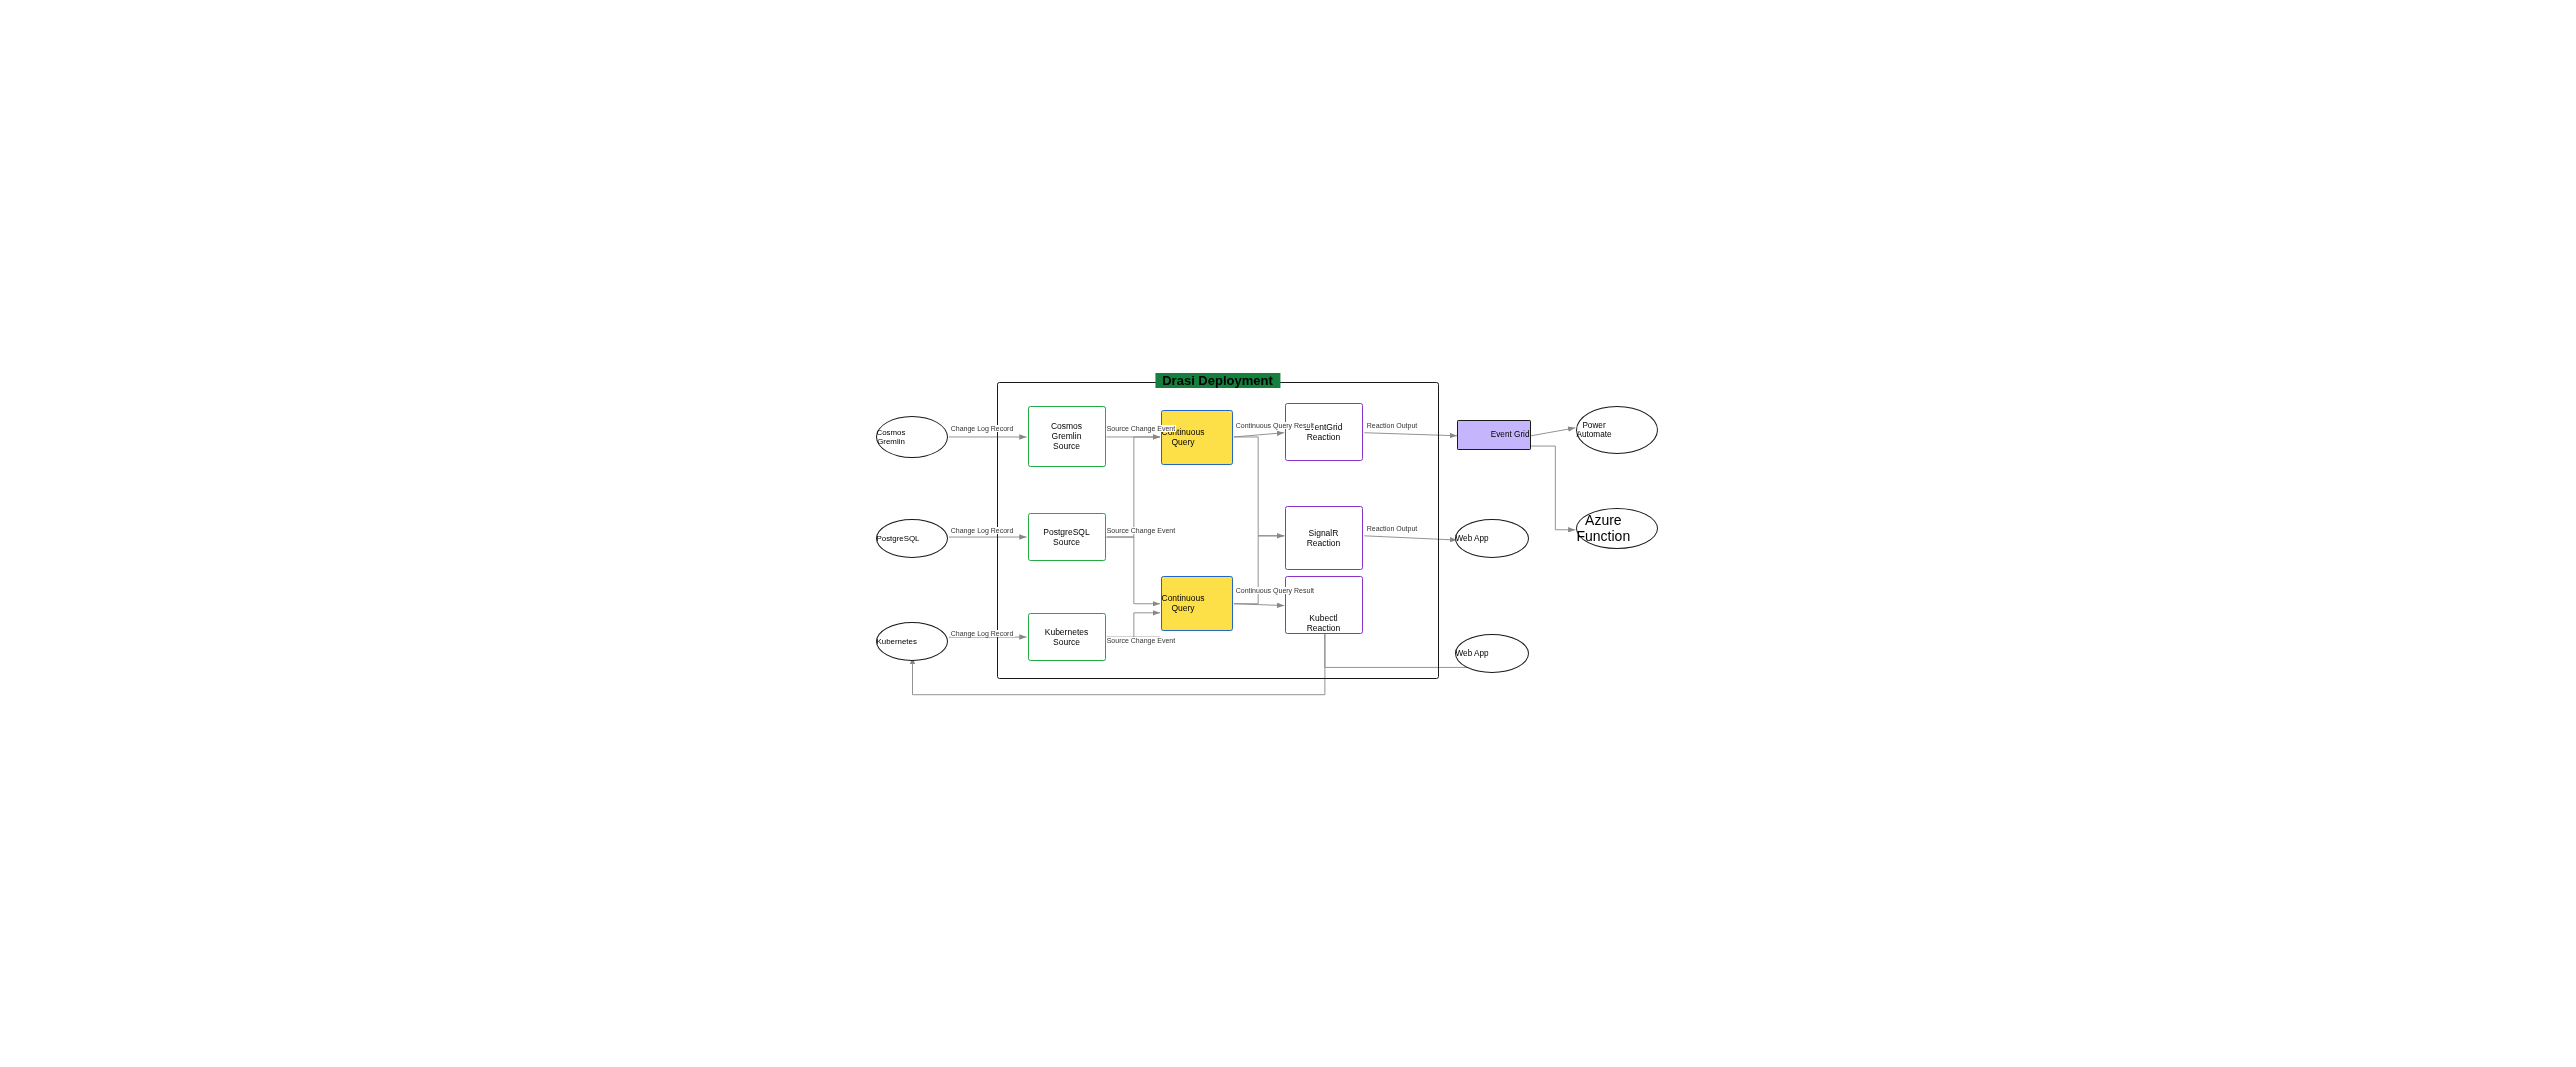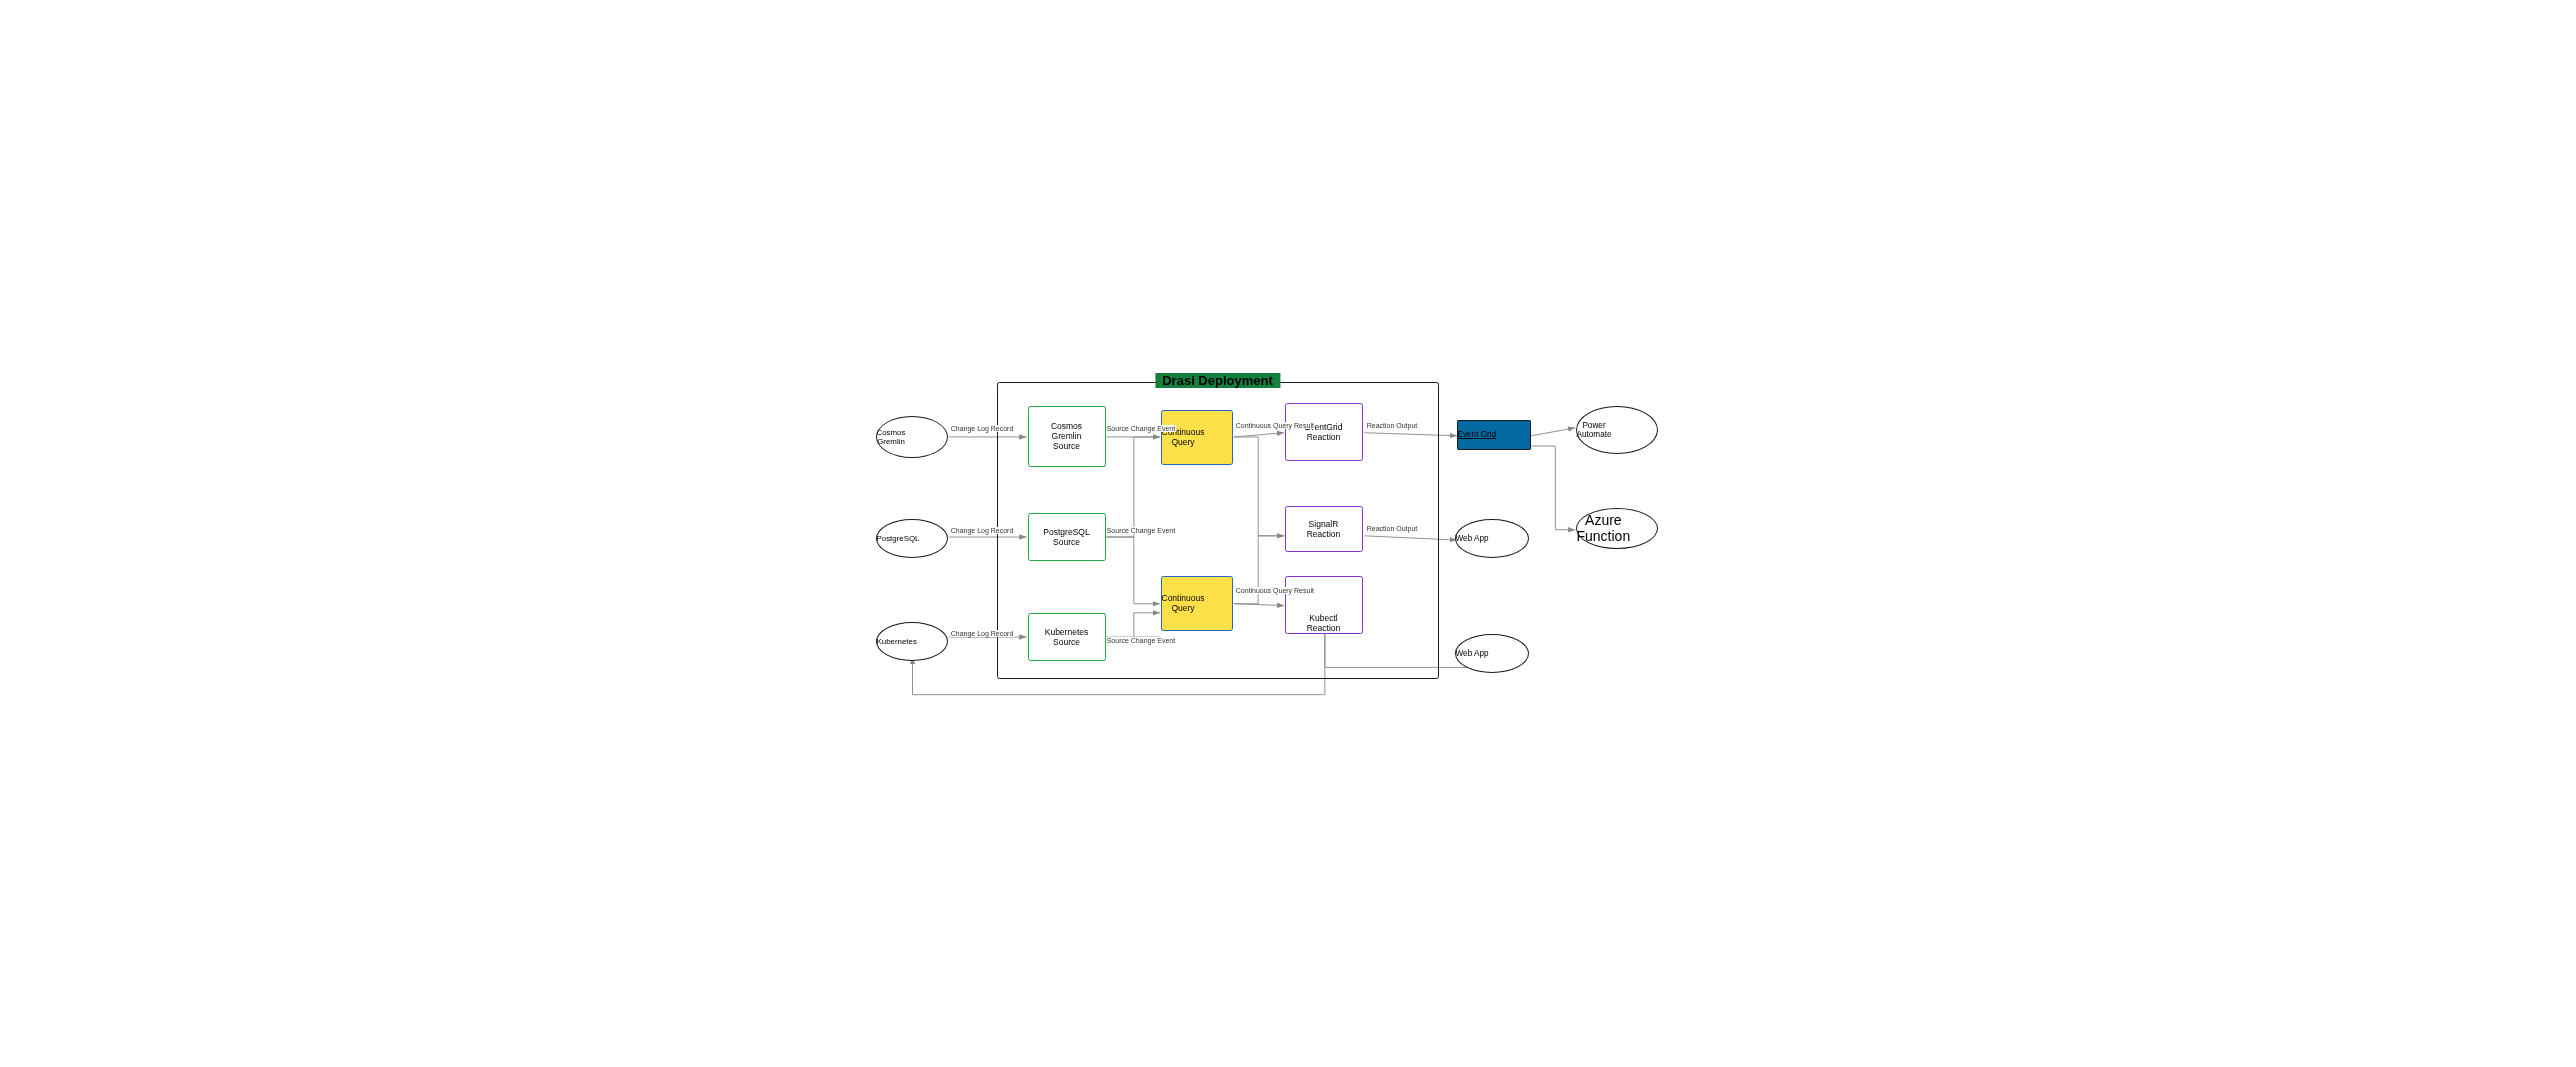--- a/index.html
+++ b/index.html
@@ -100,26 +100,25 @@
       background: #fff;
     }
 
     
     .plain-box {
       position: absolute;
       border: 1.5px solid #1a1a1a;
       border-radius: 1.2px;
       display: flex;
       align-items: center;
-      justify-content: flex-start;
-      text-align: center;
-      font-size: 8.5px;
-      font-weight: 500;
-      background: #0369a1;
-      text-decoration: underline;
+      justify-content: flex-end;
+      text-align: center;
+      font-size: 8.5px;
+      font-weight: 500;
+      background: #c4b5fd;
     }
 
     
     .arrow-label {
       position: absolute;
       font-size: 7px;
       color: #333;
       white-space: nowrap;
       background: #fff;
       padding: 0 1.2px;
@@ -217,21 +216,21 @@
   </div>
   <div class="query-box" style="left:297px;top:218px;width:72px;height:55px;">
     <span style="white-space:pre-line;">Continuous
 Query</span>
   </div>
 
   <div class="reaction-box" style="left:421px;top:45px;width:78px;height:58px;">
     <span style="white-space:pre-line;">EventGrid
 Reaction</span>
   </div>
-  <div class="reaction-box" style="left:421px;top:148px;width:78px;height:46px;">
+  <div class="reaction-box" style="left:421px;top:148px;width:78px;height:64px;">
     <span style="white-space:pre-line;">SignalR
 Reaction</span>
   </div>
   <div class="reaction-box" style="left:421px;top:218px;width:78px;height:58px;align-items:flex-end;">
     <span style="white-space:pre-line;">Kubectl
 Reaction</span>
   </div>
 
   <div class="plain-box" style="left:593px;top:62px;width:74px;height:30px;font-size:8.2px;">
     <span>Event Grid</span>

